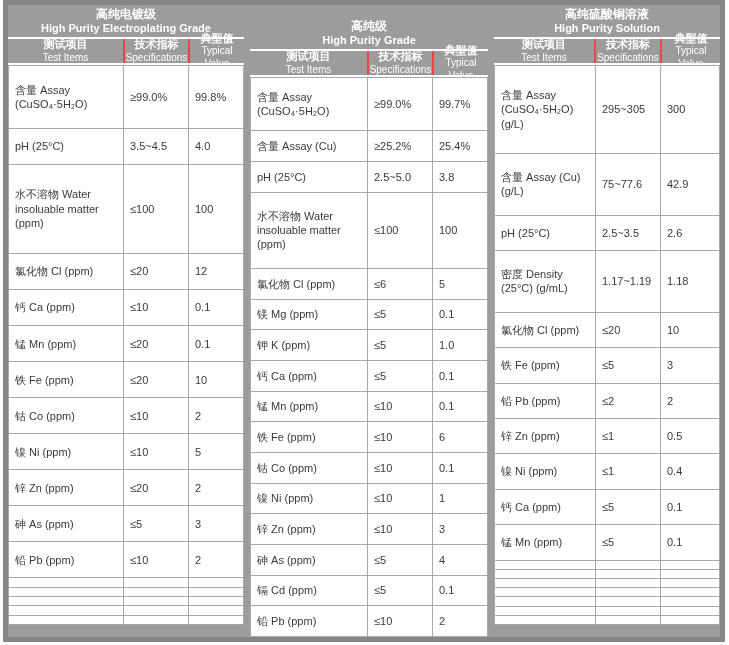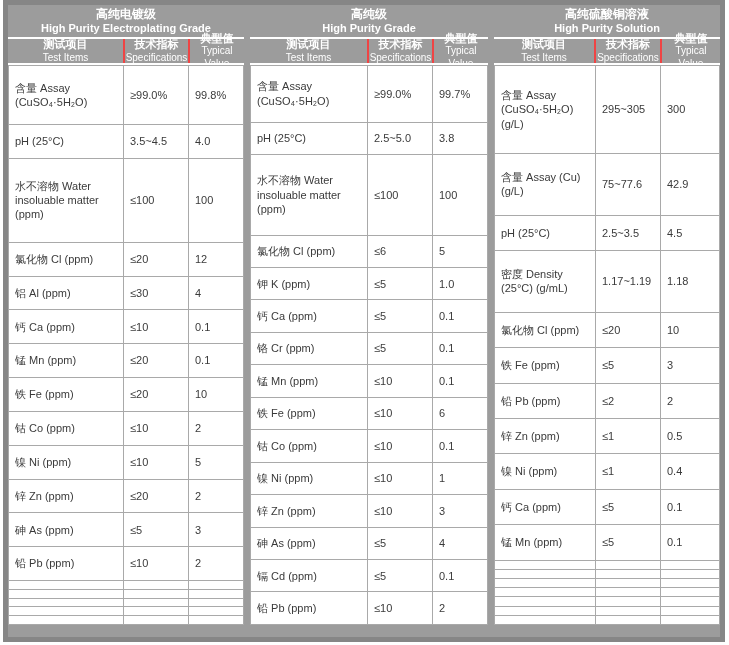--- a/index.html
+++ b/index.html
@@ -25,21 +25,21 @@
     background: #9c9c9c;
     display: flex;
     gap: 6px;
   }
   .section {
     display: flex;
     flex-direction: column;
     box-sizing: border-box;
   }
   .s1 { width: 236px; }
-  .s2 { width: 238px; }
+  .s2 { width: 238px; justify-content: flex-end; }
   .s3 { width: 226px; }
 
   .sec-title {
     height: 32px;
     background: #9c9c9c;
     color: #ffffff;
     display: flex;
     flex-direction: column;
     align-items: center;
     justify-content: center;
@@ -146,25 +146,20 @@
             <td>≤100</td>
             <td>100</td>
           </tr>
 
           <tr>
             <td>氯化物 Cl (ppm)</td>
             <td>≤20</td>
             <td>12</td>
           </tr>
 
-          <tr>
-            <td>铝 Al (ppm)</td>
-            <td>≤30</td>
-            <td>4</td>
-          </tr>
 
           <tr>
             <td>钙 Ca (ppm)</td>
             <td>≤10</td>
             <td>0.1</td>
           </tr>
 
           <tr>
             <td>锰 Mn (ppm)</td>
             <td>≤20</td>
@@ -268,58 +263,63 @@
           <col class="c3">
         </colgroup>
       <tbody>
 
           <tr>
             <td>含量 Assay (CuSO₄·5H₂O)</td>
             <td>≥99.0%</td>
             <td>99.7%</td>
           </tr>
 
+          <tr>
+            <td>含量 Assay (Cu)</td>
+            <td>≥25.2%</td>
+            <td>25.4%</td>
+          </tr>
 
           <tr>
             <td>pH (25°C)</td>
             <td>2.5~5.0</td>
             <td>3.8</td>
           </tr>
 
           <tr>
             <td>水不溶物 Water insoluable matter (ppm)</td>
             <td>≤100</td>
             <td>100</td>
           </tr>
 
           <tr>
             <td>氯化物 Cl (ppm)</td>
             <td>≤6</td>
             <td>5</td>
           </tr>
 
 
+          <tr>
+            <td>镁 Mg (ppm)</td>
+            <td>≤5</td>
+            <td>0.1</td>
+          </tr>
 
           <tr>
             <td>钾 K (ppm)</td>
             <td>≤5</td>
             <td>1.0</td>
           </tr>
 
           <tr>
             <td>钙 Ca (ppm)</td>
             <td>≤5</td>
             <td>0.1</td>
           </tr>
 
-          <tr>
-            <td>铬 Cr (ppm)</td>
-            <td>≤5</td>
-            <td>0.1</td>
-          </tr>
 
           <tr>
             <td>锰 Mn (ppm)</td>
             <td>≤10</td>
             <td>0.1</td>
           </tr>
 
           <tr>
             <td>铁 Fe (ppm)</td>
             <td>≤10</td>
@@ -402,21 +402,21 @@
 
           <tr>
             <td>含量 Assay (Cu) (g/L)</td>
             <td>75~77.6</td>
             <td>42.9</td>
           </tr>
 
           <tr>
             <td>pH (25°C)</td>
             <td>2.5~3.5</td>
-            <td>4.5</td>
+            <td>2.6</td>
           </tr>
 
           <tr>
             <td>密度 Density (25°C) (g/mL)</td>
             <td>1.17~1.19</td>
             <td>1.18</td>
           </tr>
 
           <tr>
             <td>氯化物 Cl (ppm)</td>

